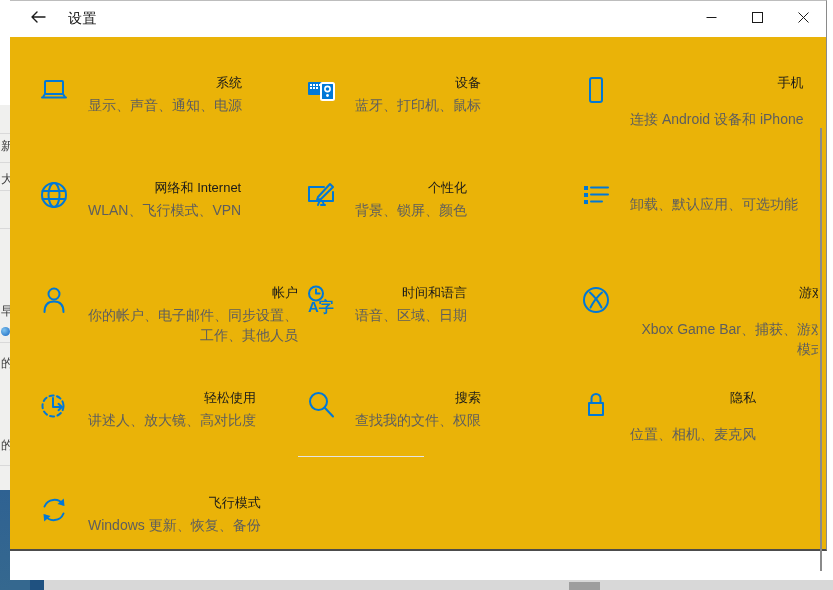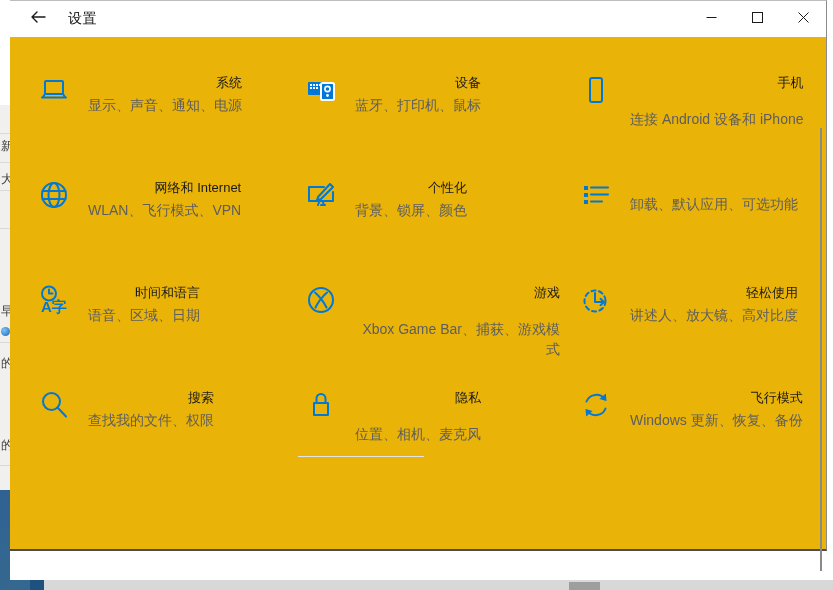--- a/index.html
+++ b/index.html
@@ -289,20 +289,31 @@
     <span class="tile-icon">
       <svg>
                 <use href="#icon-apps"></use>
               </svg>
     </span>
     <span class="tile-text">
       <span class="tile-sub">卸载、默认应用、可选功能</span>
     </span>
   </div>
 
+  <div class="tile" data-col="1">
+    <span class="tile-icon">
+      <svg>
+                <use href="#icon-person"></use>
+              </svg>
+    </span>
+    <span class="tile-text">
+      <span class="tile-title">帐户</span>
+      <span class="tile-sub">你的帐户、电子邮件、同步设置、工作、其他人员</span>
+    </span>
+  </div>
 
   <div class="tile" data-col="2">
     <span class="tile-icon">
       <svg>
                 <use href="#icon-time-language"></use>
               </svg>
     </span>
     <span class="tile-text">
       <span class="tile-title">时间和语言</span>
       <span class="tile-sub">语音、区域、日期</span>

